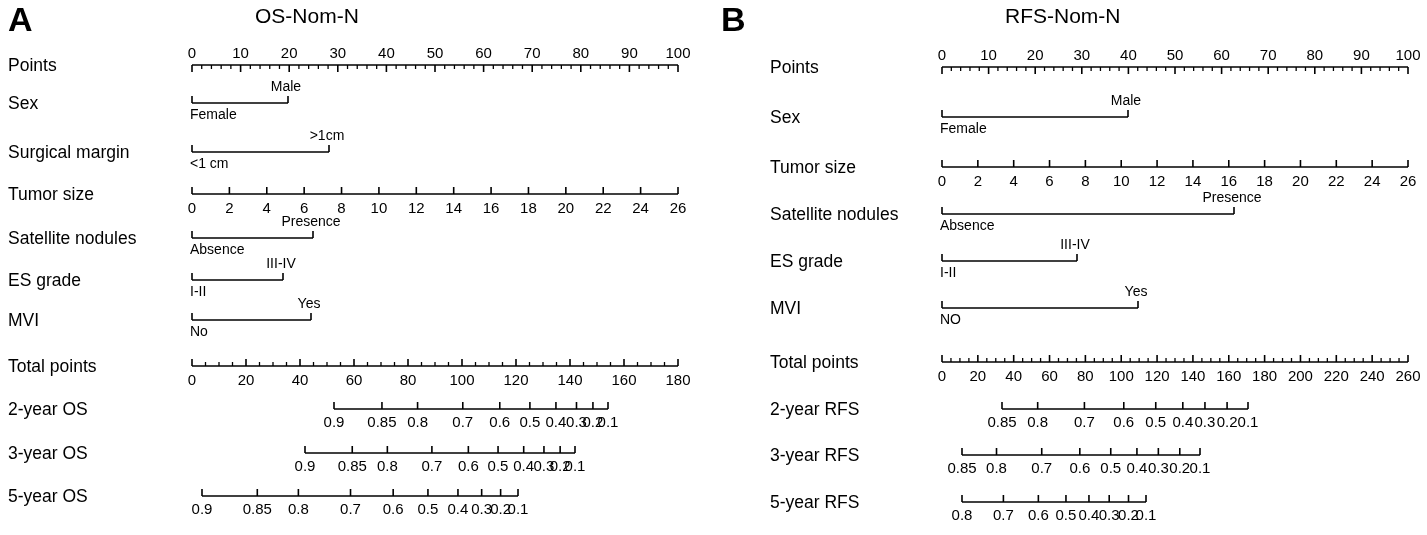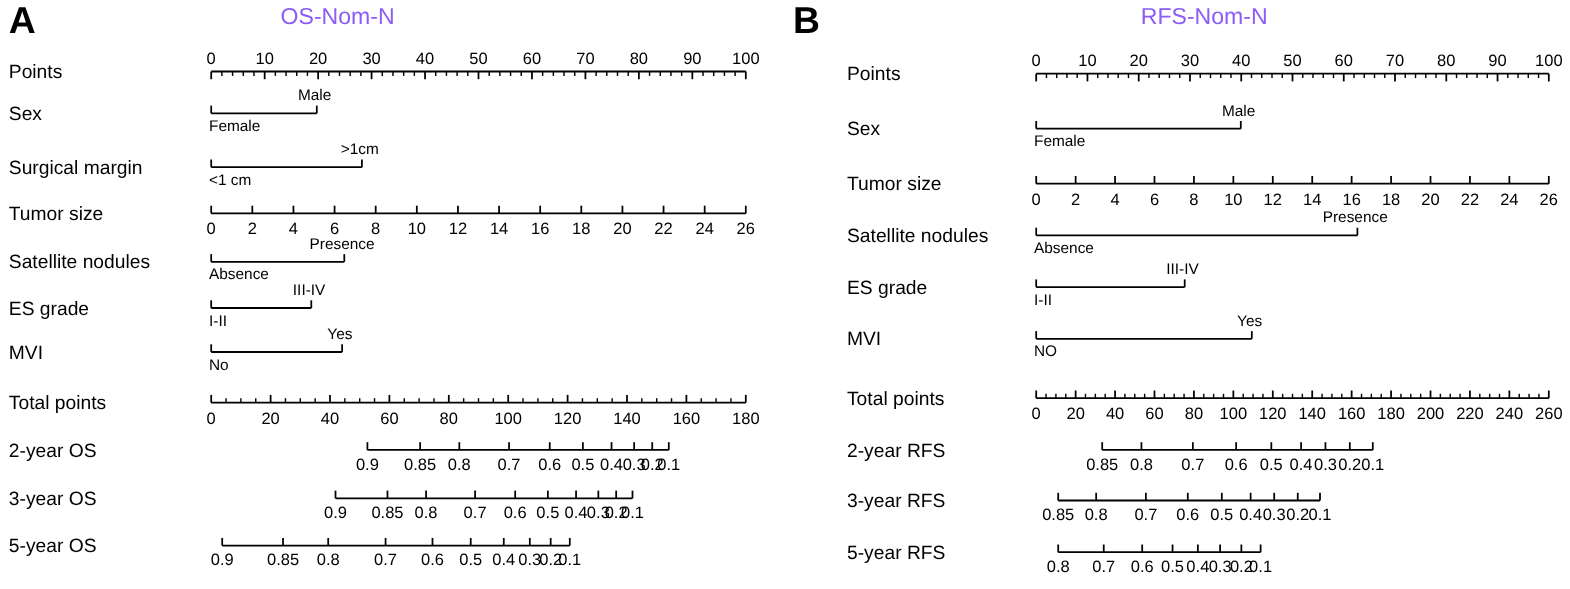--- a/index.html
+++ b/index.html
@@ -29,25 +29,25 @@
     font-size: 34px;
     font-weight: bold;
     color: #000;
     line-height: 1;
     letter-spacing: -0.5px;
   }
   .panel-title {
     position: absolute;
     top: 4px;
     font-size: 21px;
-    color: #8b5cf6;
+    color: #000000;
     white-space: nowrap;
   }
   #title-a { left: 255px; }
-  #title-b { left: 1005px; margin-left: 32px; }
+  #title-b { left: 1005px; }
   svg { display: block; }
   svg text { font-family: "Liberation Sans", sans-serif; fill: #000; }
   .row-label { font-size: 17.5px; }
   .tick-label { font-size: 15px; }
   .cat-label { font-size: 14px; }
   .prob-label { font-size: 15px; }
   .axline { stroke: #000; stroke-width: 1.6; fill: none; }
   .tickline { stroke: #000; stroke-width: 1.6; }
   .minortick { stroke: #000; stroke-width: 1.3; }
 </style>

